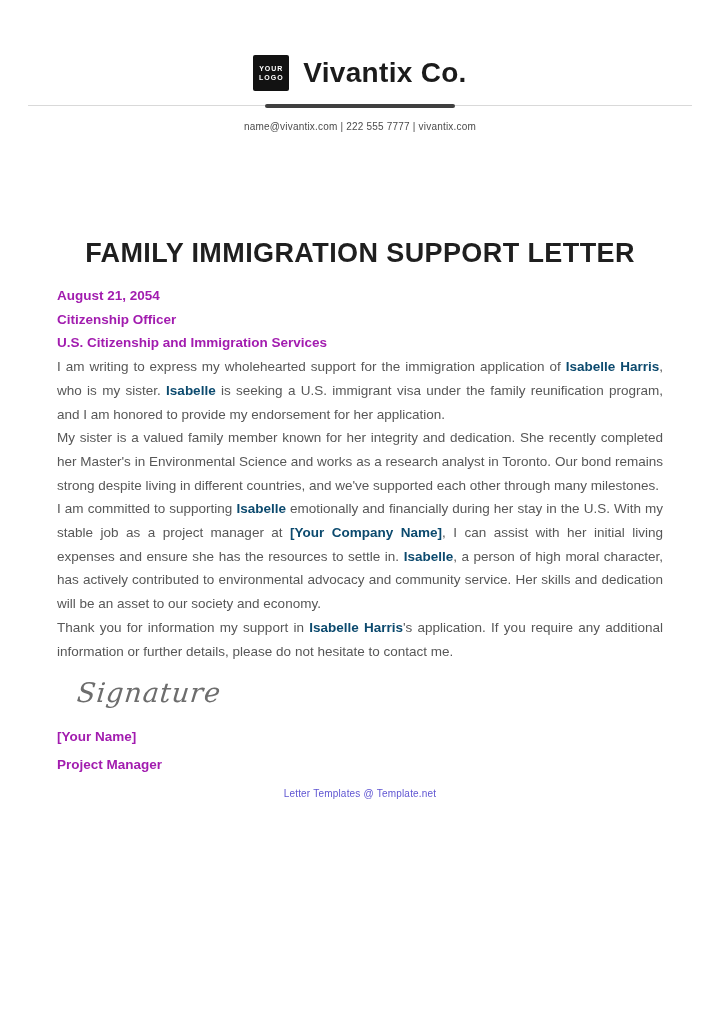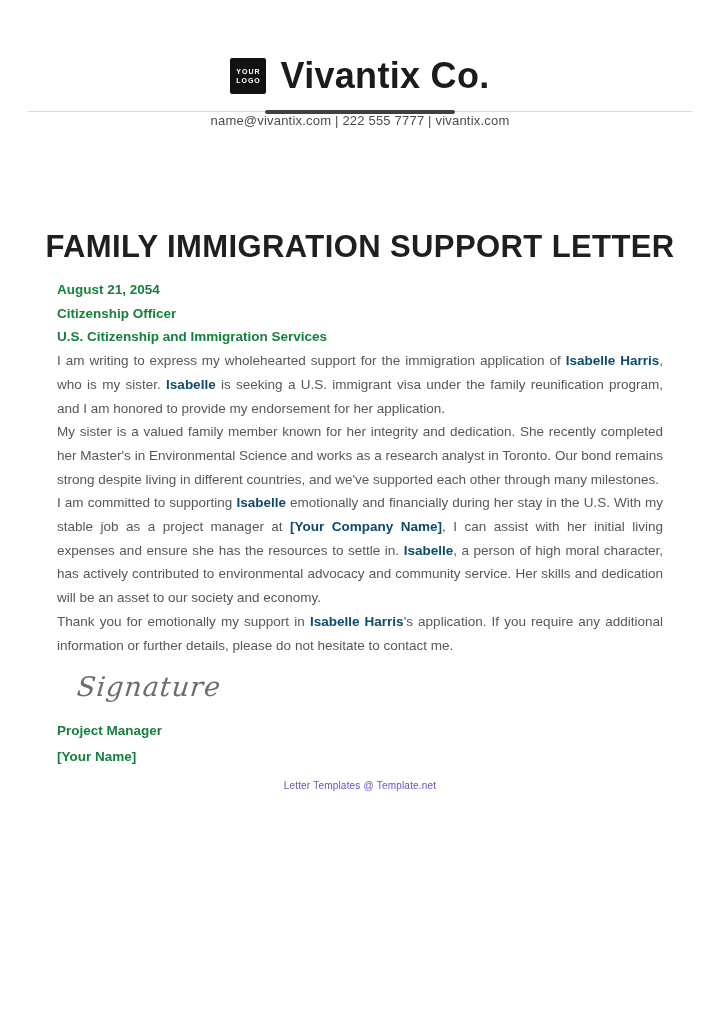--- a/index.html
+++ b/index.html
@@ -33,21 +33,21 @@
     flex-direction: column;
     align-items: center;
     justify-content: center;
     font-size: 7px;
     font-weight: 700;
     letter-spacing: 1px;
     line-height: 9px;
     border-radius: 2px;
   }
   .company-name {
-    font-size: 36px;
+    font-size: 28px;
     font-weight: 700;
     color: #1b1b1b;
     letter-spacing: 0.3px;
   }
   .divider {
     position: relative;
     margin-top: 13px;
     height: 4px;
   }
   .divider-light {
@@ -62,48 +62,49 @@
     position: absolute;
     top: 0;
     left: 50%;
     transform: translateX(-50%);
     width: 190px;
     height: 4px;
     background: #3f3f3f;
     border-radius: 2px;
   }
   .contact {
+    margin-top: 12px;
     text-align: center;
-    font-size: 13px;
+    font-size: 10px;
     color: #4b4b4b;
     letter-spacing: 0.2px;
     line-height: 14px;
   }
   
   .title {
     margin: 104px 0 0 0;
     text-align: center;
-    font-size: 31px;
+    font-size: 27px;
     font-weight: 700;
     color: #1f1f1f;
     letter-spacing: 0.4px;
     line-height: 30px;
   }
   .letter-body {
     margin: 16px 57px 0 57px;
     font-size: 13.5px;
     color: #575757;
     line-height: 23.7px;
   }
   .letter-body p {
     margin: 0;
   }
   .meta {
     font-weight: 700;
-    color: #15803d;
+    color: #a21caf;
   }
   .para {
     text-align: justify;
   }
   .para b, .letter-body b {
     font-weight: 700;
     color: #0c4a6e;
   }
   .signature {
     margin: 10px 0 12px 18px;
@@ -154,27 +155,27 @@
 
   <div class="letter-body">
     <p class="meta">August 21, 2054</p>
     <p class="meta">Citizenship Officer</p>
     <p class="meta">U.S. Citizenship and Immigration Services</p>
 
     <div id="paragraphs">
         <p class="para"><span>I am writing to express my wholehearted support for the immigration application of </span><b>Isabelle Harris</b><span>, who is my sister. </span><b>Isabelle</b><span> is seeking a U.S. immigrant visa under the family reunification program, and I am honored to provide my endorsement for her application.</span></p>
         <p class="para"><span>My sister is a valued family member known for her integrity and dedication. She recently completed her Master's in Environmental Science and works as a research analyst in Toronto. Our bond remains strong despite living in different countries, and we've supported each other through many milestones.</span></p>
         <p class="para"><span>I am committed to supporting </span><b>Isabelle</b><span> emotionally and financially during her stay in the U.S. With my stable job as a project manager at </span><b>[Your Company Name]</b><span>, I can assist with her initial living expenses and ensure she has the resources to settle in. </span><b>Isabelle</b><span>, a person of high moral character, has actively contributed to environmental advocacy and community service. Her skills and dedication will be an asset to our society and economy.</span></p>
-        <p class="para"><span>Thank you for emotionally my support in </span><b>Isabelle Harris</b><span>'s application. If you require any additional information or further details, please do not hesitate to contact me.</span></p>
+        <p class="para"><span>Thank you for information my support in </span><b>Isabelle Harris</b><span>'s application. If you require any additional information or further details, please do not hesitate to contact me.</span></p>
       </div>
 
 
     <div class="signature">Signature</div>
 
+    <p class="meta sender-name">[Your Name]</p>
     <p class="meta sender-title">Project Manager</p>
-    <p class="meta sender-name">[Your Name]</p>
   </div>
 
   <div class="footer">
     <a class="footer-link" style="color: rgb(95, 85, 210);">Letter Templates @ Template.net</a>
   </div>
 
 </div>
 
 </body></html>

